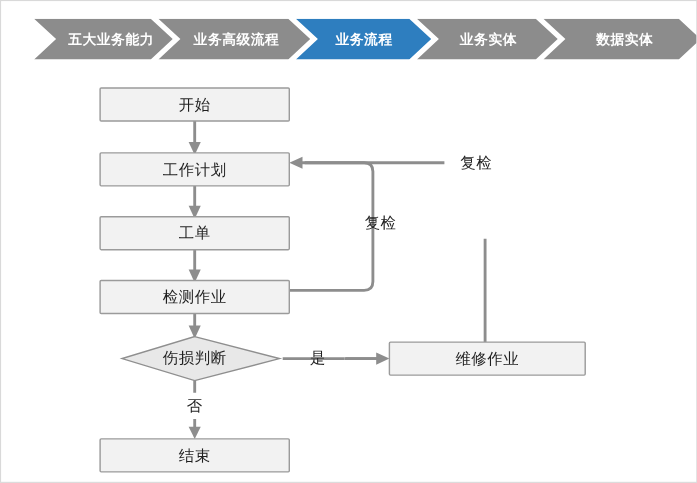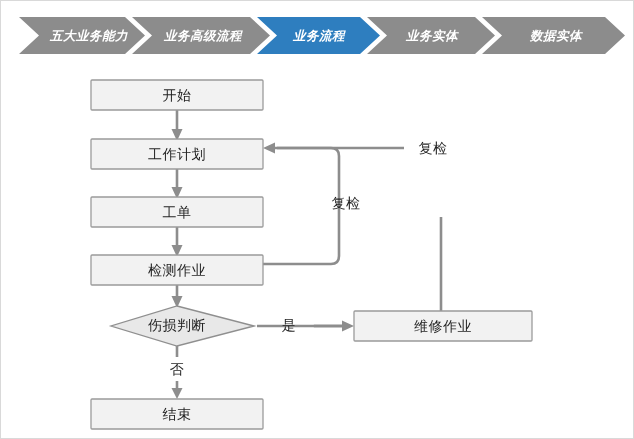--- a/index.html
+++ b/index.html
@@ -16,25 +16,24 @@
     height: 439px;
     background: #ffffff;
     border: 1px solid #d9d9d9;
     box-sizing: border-box;
     overflow: hidden;
   }
 
   
   #breadcrumb {
     position: absolute;
-    left: 4px;
+    left: 16px;
     top: 16px;
     width: 506px;
     height: 37px;
-    font-style: italic;
   }
   #breadcrumb svg {
     display: block;
   }
   .chev-label {
     font-size: 12.5px;
     font-weight: bold;
     fill: #ffffff;
     text-anchor: middle;
     dominant-baseline: middle;

